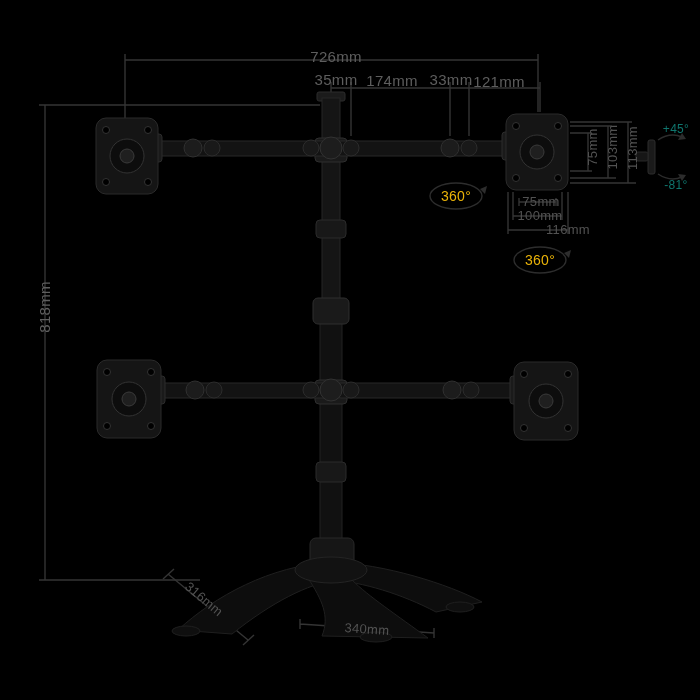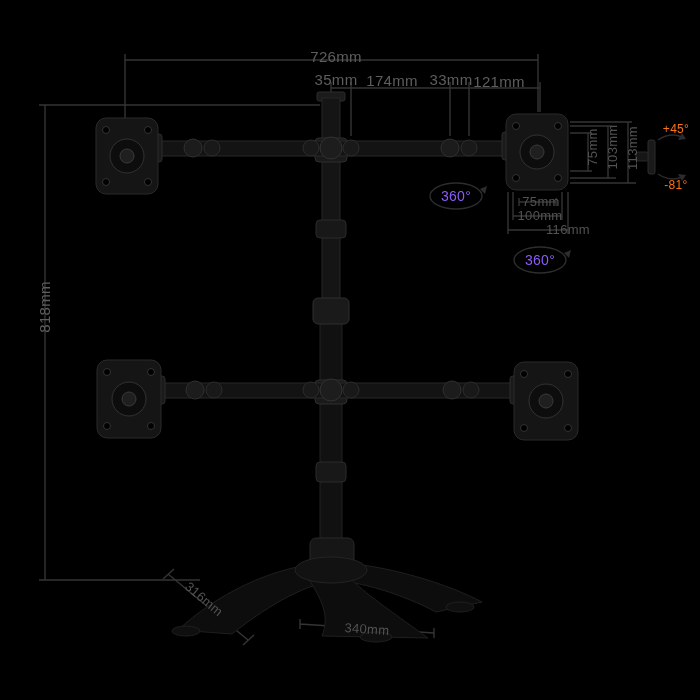--- a/index.html
+++ b/index.html
@@ -2,25 +2,25 @@
 <html><head>
 <meta charset="utf-8">
 <style>
   html,body{margin:0;padding:0;background:#000;}
   .stage{position:relative;width:700px;height:700px;background:#000;overflow:hidden;
          font-family:"Liberation Sans",sans-serif;}
   .stage svg{position:absolute;left:0;top:0;}
   .dim-label{position:absolute;transform:translate(-50%,-50%);color:#5e5e5e;
              font-size:15px;letter-spacing:.3px;white-space:nowrap;line-height:1;}
   .dim-label.sm{font-size:13px;color:#525252;}
-  .dim-label.xs{font-size:12px;color:#f97316;}
+  .dim-label.xs{font-size:12px;color:#0f766e;}
   .vert{transform:translate(-50%,-50%) rotate(-90deg);}
   .diag{transform:translate(-50%,-50%) rotate(40deg);}
   .tilt4{transform:translate(-50%,-50%) rotate(4deg);}
-  .deg{font-size:14px;color:#8b5cf6;}
+  .deg{font-size:14px;color:#eab308;}
 </style>
 </head>
 <body>
 
 <div class="stage">
 
   <svg width="700" height="700" viewBox="0 0 700 700">
 
     <g stroke="#343434" stroke-width="1.4" fill="none">
 

